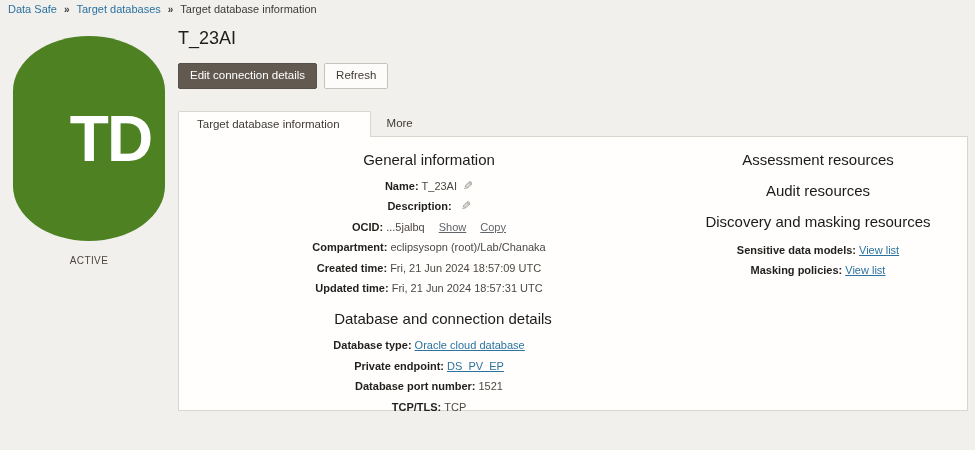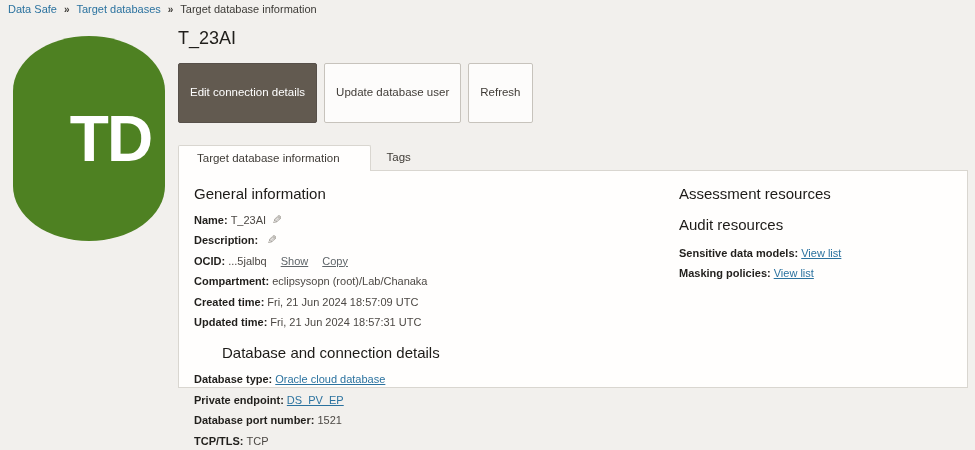--- a/index.html
+++ b/index.html
@@ -42,21 +42,21 @@
   }
 
   
   .main { position: absolute; left: 178px; top: 28px; right: 0; }
   .page-title { margin: 0; font-size: 18px; font-weight: 400; color: #201e1b; }
 
   .toolbar { margin-top: 14px; display: flex; gap: 7px; }
   .btn {
     font-family: "Liberation Sans", sans-serif;
     font-size: 11.5px; line-height: 1;
-    padding: 23px 11px;
+    padding: 6px 11px;
     border: 1px solid #c7c3bc; border-radius: 2px;
     background: #fdfcfb; color: #403c37;
     cursor: pointer; white-space: nowrap;
   }
   .btn.primary { background: #625a50; border-color: #57504a; color: #ffffff; }
   .btn .caret { font-size: 9px; margin-left: 6px; color: #403c37; }
 
   
   .tabs { margin-top: 22px; display: flex; align-items: flex-end; }
   .tab {
@@ -70,22 +70,23 @@
     border-radius: 2px 2px 0 0;
     margin-bottom: -1px; z-index: 2;
     padding-left: 18px; padding-right: 30px;
   }
 
   
   .card {
     margin-right: 7px;
     background: #fffefd;
     border: 1px solid #d9d6d0;
-    height: 218px;
+    height: 275px;
     position: relative;
+    text-align: center;
   }
   .col-left  { position: absolute; left: 15px; top: 6px; width: 470px; }
   .col-right { position: absolute; left: 500px; top: 6px; right: 10px; }
 
   .section-heading {
     font-size: 15px; font-weight: 400; color: #1d1b18;
     margin: 8px 0 12px;
   }
   .col-right .section-heading { margin: 8px 0 14px; }
   .dbconn-heading { margin-top: 16px; margin-left: 28px; }
@@ -109,34 +110,34 @@
   <span class="sep">»</span>
   <a>Target databases</a>
   <span class="sep">»</span>
   <span>Target database information</span>
 </div>
 
 <div class="left-rail">
   <div class="db-badge">
     <span class="db-initials">TD</span>
   </div>
+  <div class="status-label">ACTIVE</div>
 </div>
 
 <div class="main">
   <h1 class="page-title">T_23AI</h1>
 
   <div class="toolbar">
     <button class="btn primary">Edit connection details</button>
-    <button class="btn">Update database user</button>
     <button class="btn">Refresh</button>
   </div>
 
   <div class="tabs">
     <div class="tab active">Target database information</div>
-    <div class="tab">Tags</div>
+    <div class="tab">More</div>
   </div>
 
   <div class="card">
 
     <div class="col-left">
       <h2 class="section-heading">General information</h2>
 
       <div class="field">
         <span class="lbl">Name:</span><span>T_23AI</span><span class="pencil">✎</span>
       </div>
@@ -177,20 +178,21 @@
       </div>
 
       <div class="field">
         <span class="lbl">TCP/TLS:</span><span>TCP</span>
       </div>
     </div>
 
     <div class="col-right">
       <h2 class="section-heading">Assessment resources</h2>
       <h2 class="section-heading">Audit resources</h2>
+      <h2 class="section-heading">Discovery and masking resources</h2>
 
       <div class="field">
         <span class="lbl">Sensitive data models:</span><a class="link">View list</a>
       </div>
 
       <div class="field">
         <span class="lbl">Masking policies:</span><a class="link">View list</a>
       </div>
     </div>
 

